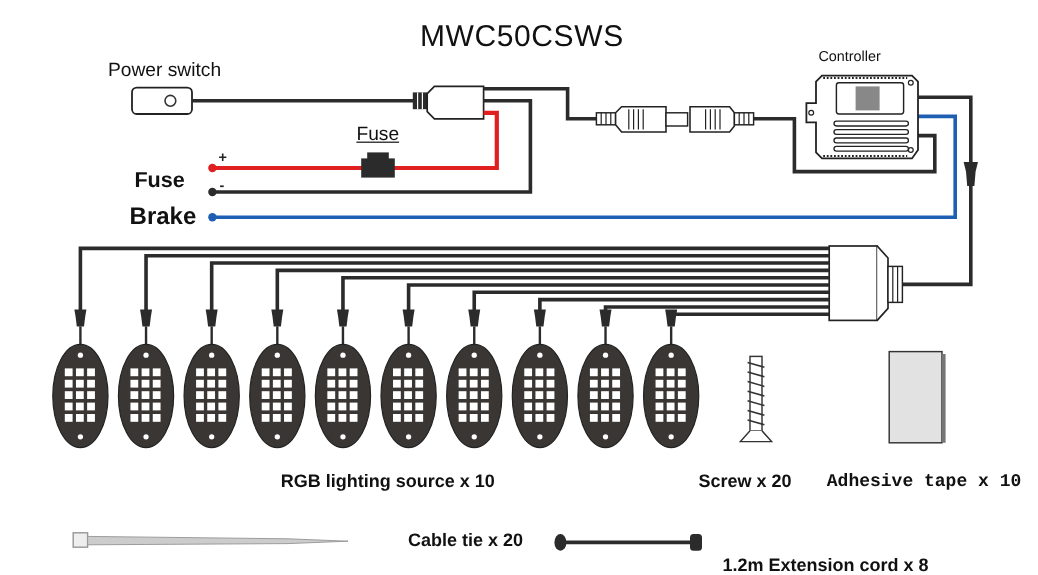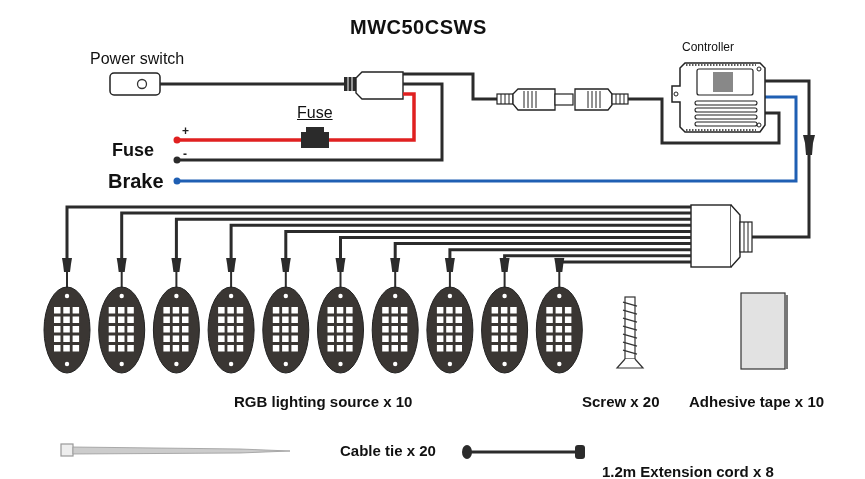--- a/index.html
+++ b/index.html
@@ -1,19 +1,19 @@
 <!DOCTYPE html>
 <html><head>
 <meta charset="utf-8">
 <style>
   html, body { margin:0; padding:0; background:#ffffff; }
   body { width:865px; height:479px; overflow:hidden; position:relative; font-family:"Liberation Sans", sans-serif; }
   svg { position:absolute; left:0; top:0; }
   .lbl { position:absolute; color:#111; white-space:nowrap; font-family:"Liberation Sans", sans-serif; }
-  .title { left:350px; top:16px; font-size:20px; font-weight:bold; letter-spacing:0.5px; }
+  .title { left:350px; top:16px; font-size:25px; font-weight:normal; letter-spacing:0.5px; }
   .bold { font-weight:bold; }
 </style>
 </head>
 <body>
 
 <svg width="865" height="479" viewBox="0 0 865 479">
 
   <g>
     <rect x="110" y="73" width="50" height="22" rx="4" fill="#fff" stroke="#222" stroke-width="1.5"></rect>
     <circle cx="142" cy="84" r="4.5" fill="#fff" stroke="#333" stroke-width="1.3"></circle>
@@ -357,15 +357,15 @@
 <div class="lbl title">MWC50CSWS</div>
 <div class="lbl" style="left:90px;top:50px;font-size:16px;">Power switch</div>
 <div class="lbl" style="left:297px;top:104px;font-size:16px;text-decoration:underline;">Fuse</div>
 <div class="lbl bold" style="left:182px;top:124px;font-size:12px;color:#222;">+</div>
 <div class="lbl bold" style="left:183px;top:147px;font-size:12px;color:#222;">-</div>
 <div class="lbl bold" style="left:112px;top:140px;font-size:18px;">Fuse</div>
 <div class="lbl bold" style="left:108px;top:170px;font-size:20px;">Brake</div>
 <div class="lbl" style="left:682px;top:40px;font-size:12px;">Controller</div>
 <div class="lbl bold" style="left:234px;top:393px;font-size:15px;">RGB lighting source x 10</div>
 <div class="lbl bold" style="left:582px;top:393px;font-size:15px;">Screw x 20</div>
-<div class="lbl bold" style="left:689px;top:393px;font-size:15px;">Adhesive tape x 10</div>
+<div class="lbl bold" style="left:689px;top:393px;font-size:15px;font-family:Liberation Mono, monospace;">Adhesive tape x 10</div>
 <div class="lbl bold" style="left:340px;top:442px;font-size:15px;">Cable tie x 20</div>
 <div class="lbl bold" style="left:602px;top:442px;font-size:15px;margin-top:21px;">1.2m Extension cord x 8</div>
 
 </body></html>

